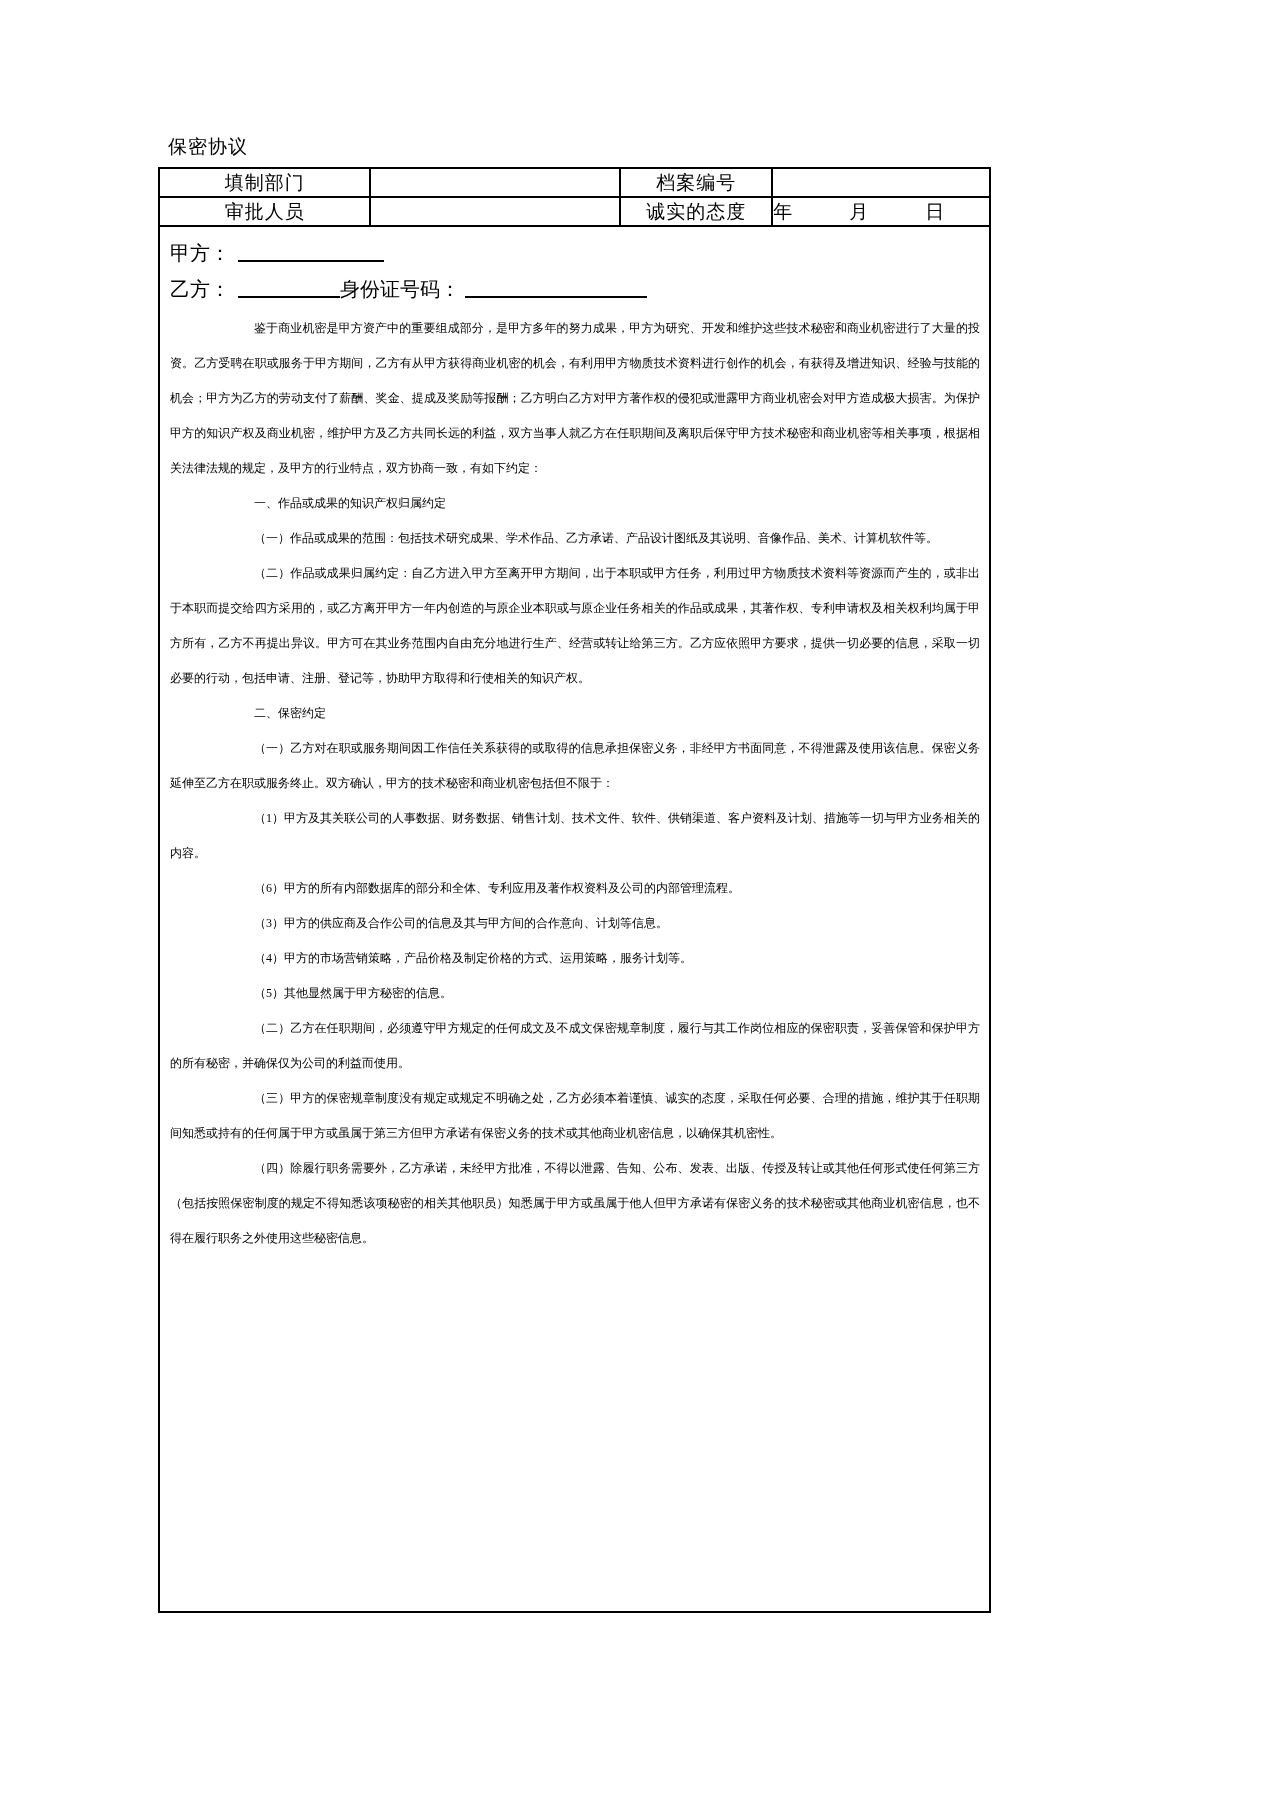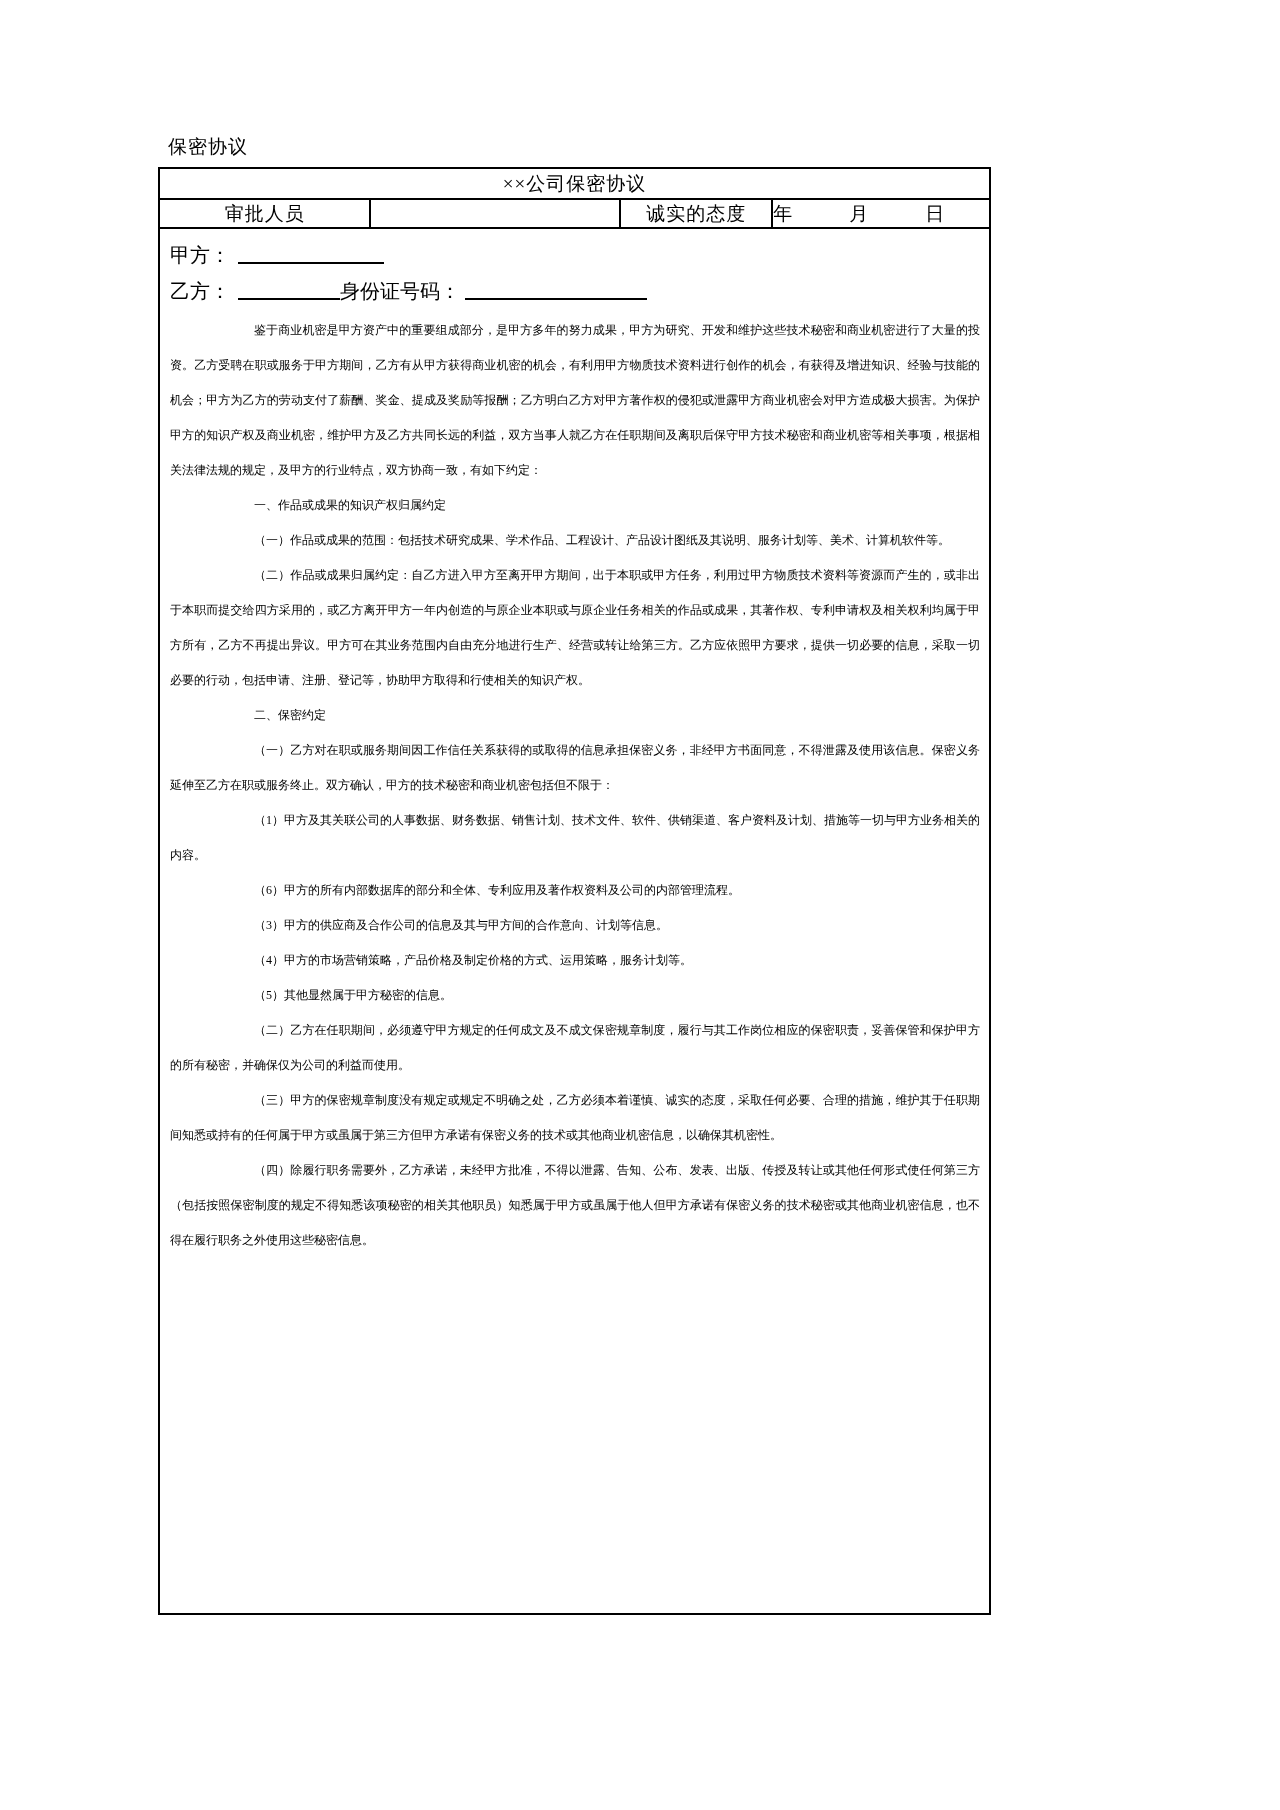--- a/index.html
+++ b/index.html
@@ -63,21 +63,24 @@
 
   <table class="form">
     <colgroup>
       <col style="width:203px">
       <col style="width:240px">
       <col style="width:146px">
       <col style="width:209px">
     </colgroup>
     <tbody>
       <tr>
-        <td colspan="4" class="t-title">××公司保密协议</td>
+        <td class="lbl">填制部门</td>
+        <td class="val"></td>
+        <td class="lbl">档案编号</td>
+        <td class="val"></td>
       </tr>
       <tr>
         <td class="lbl">审批人员</td>
         <td class="val"></td>
         <td class="lbl">诚实的态度</td>
         <td class="val date-cell">年　　　月　　　日</td>
       </tr>
       <tr>
         <td colspan="4" class="body-cell">
 
@@ -85,21 +88,21 @@
             <span>甲方：</span><span class="blank b-a"></span>
           </div>
 
           <div class="party">
             <span>乙方：</span><span class="blank b-b"></span><span>身份证号码：</span><span class="blank b-id"></span>
           </div>
 
           <div class="paras">
               <p class="para">鉴于商业机密是甲方资产中的重要组成部分，是甲方多年的努力成果，甲方为研究、开发和维护这些技术秘密和商业机密进行了大量的投资。乙方受聘在职或服务于甲方期间，乙方有从甲方获得商业机密的机会，有利用甲方物质技术资料进行创作的机会，有获得及增进知识、经验与技能的机会；甲方为乙方的劳动支付了薪酬、奖金、提成及奖励等报酬；乙方明白乙方对甲方著作权的侵犯或泄露甲方商业机密会对甲方造成极大损害。为保护甲方的知识产权及商业机密，维护甲方及乙方共同长远的利益，双方当事人就乙方在任职期间及离职后保守甲方技术秘密和商业机密等相关事项，根据相关法律法规的规定，及甲方的行业特点，双方协商一致，有如下约定：</p>
               <p class="para">一、作品或成果的知识产权归属约定</p>
-              <p class="para">（一）作品或成果的范围：包括技术研究成果、学术作品、工程设计、产品设计图纸及其说明、服务计划等、美术、计算机软件等。</p>
+              <p class="para">（一）作品或成果的范围：包括技术研究成果、学术作品、乙方承诺、产品设计图纸及其说明、音像作品、美术、计算机软件等。</p>
               <p class="para">（二）作品或成果归属约定：自乙方进入甲方至离开甲方期间，出于本职或甲方任务，利用过甲方物质技术资料等资源而产生的，或非出于本职而提交给四方采用的，或乙方离开甲方一年内创造的与原企业本职或与原企业任务相关的作品或成果，其著作权、专利申请权及相关权利均属于甲方所有，乙方不再提出异议。甲方可在其业务范围内自由充分地进行生产、经营或转让给第三方。乙方应依照甲方要求，提供一切必要的信息，采取一切必要的行动，包括申请、注册、登记等，协助甲方取得和行使相关的知识产权。</p>
               <p class="para">二、保密约定</p>
               <p class="para">（一）乙方对在职或服务期间因工作信任关系获得的或取得的信息承担保密义务，非经甲方书面同意，不得泄露及使用该信息。保密义务延伸至乙方在职或服务终止。双方确认，甲方的技术秘密和商业机密包括但不限于：</p>
               <p class="para">（1）甲方及其关联公司的人事数据、财务数据、销售计划、技术文件、软件、供销渠道、客户资料及计划、措施等一切与甲方业务相关的内容。</p>
               <p class="para">（6）甲方的所有内部数据库的部分和全体、专利应用及著作权资料及公司的内部管理流程。</p>
               <p class="para">（3）甲方的供应商及合作公司的信息及其与甲方间的合作意向、计划等信息。</p>
               <p class="para">（4）甲方的市场营销策略，产品价格及制定价格的方式、运用策略，服务计划等。</p>
               <p class="para">（5）其他显然属于甲方秘密的信息。</p>
               <p class="para">（二）乙方在任职期间，必须遵守甲方规定的任何成文及不成文保密规章制度，履行与其工作岗位相应的保密职责，妥善保管和保护甲方的所有秘密，并确保仅为公司的利益而使用。</p>
               <p class="para">（三）甲方的保密规章制度没有规定或规定不明确之处，乙方必须本着谨慎、诚实的态度，采取任何必要、合理的措施，维护其于任职期间知悉或持有的任何属于甲方或虽属于第三方但甲方承诺有保密义务的技术或其他商业机密信息，以确保其机密性。</p>

